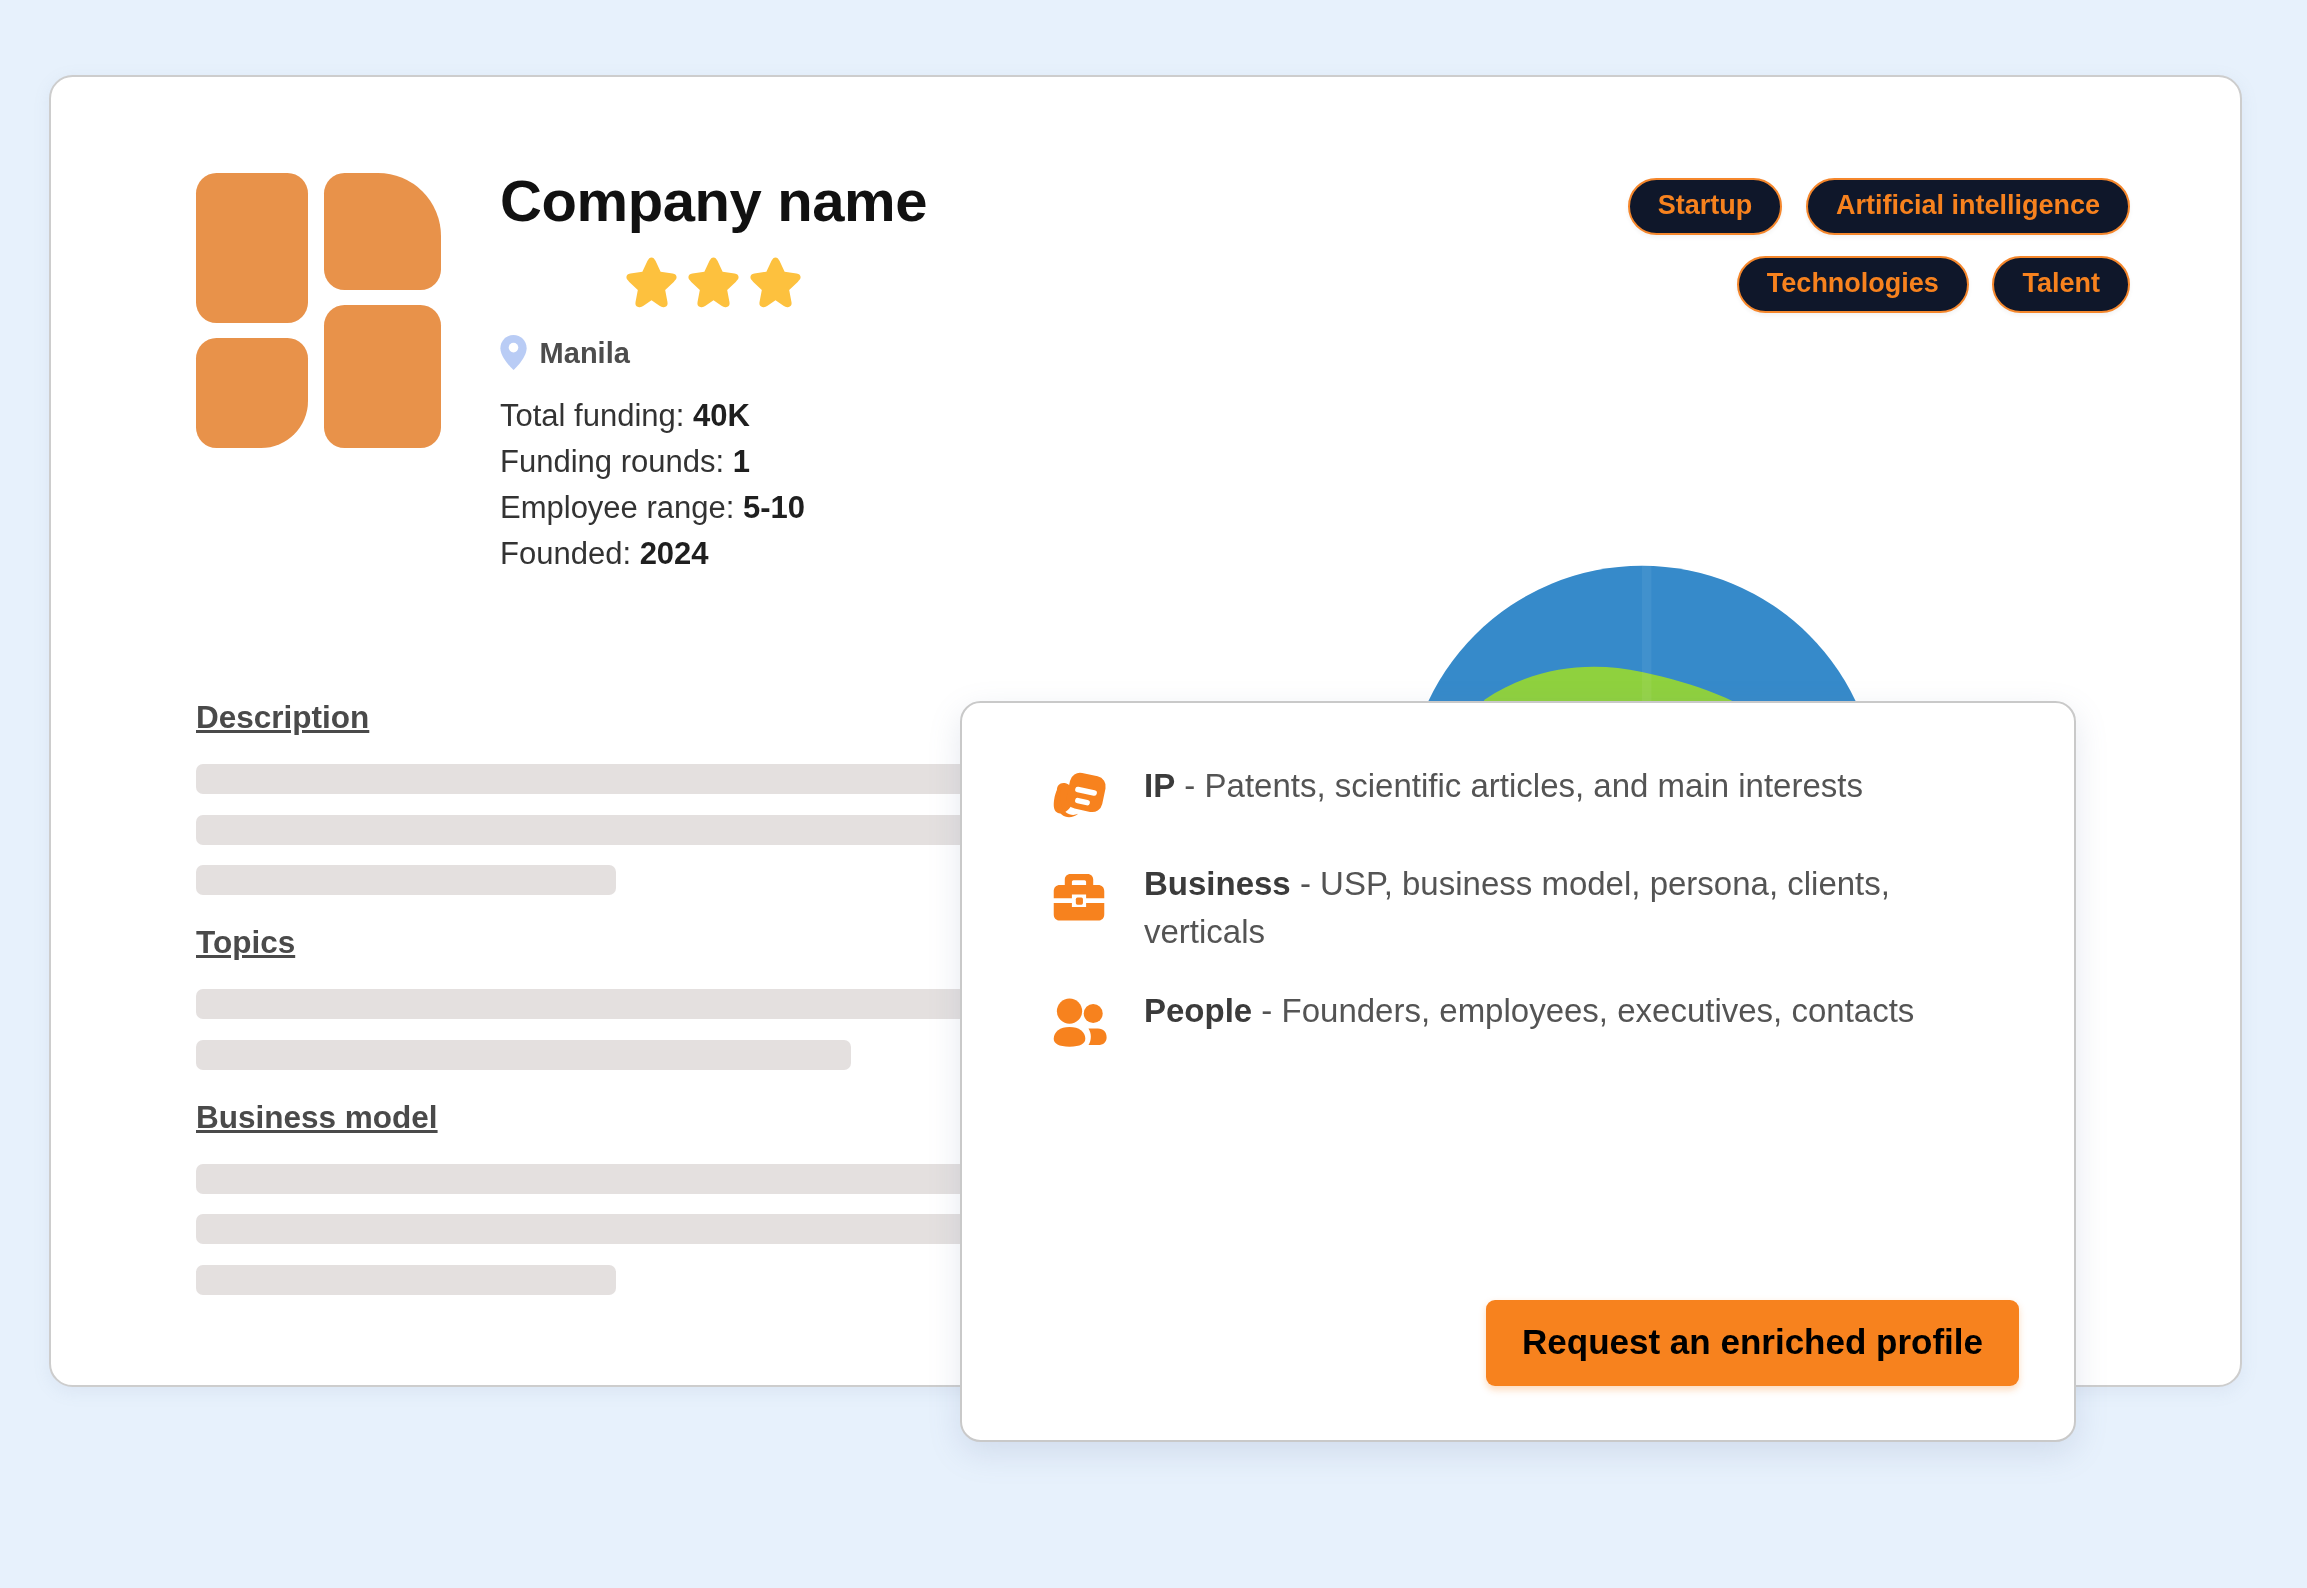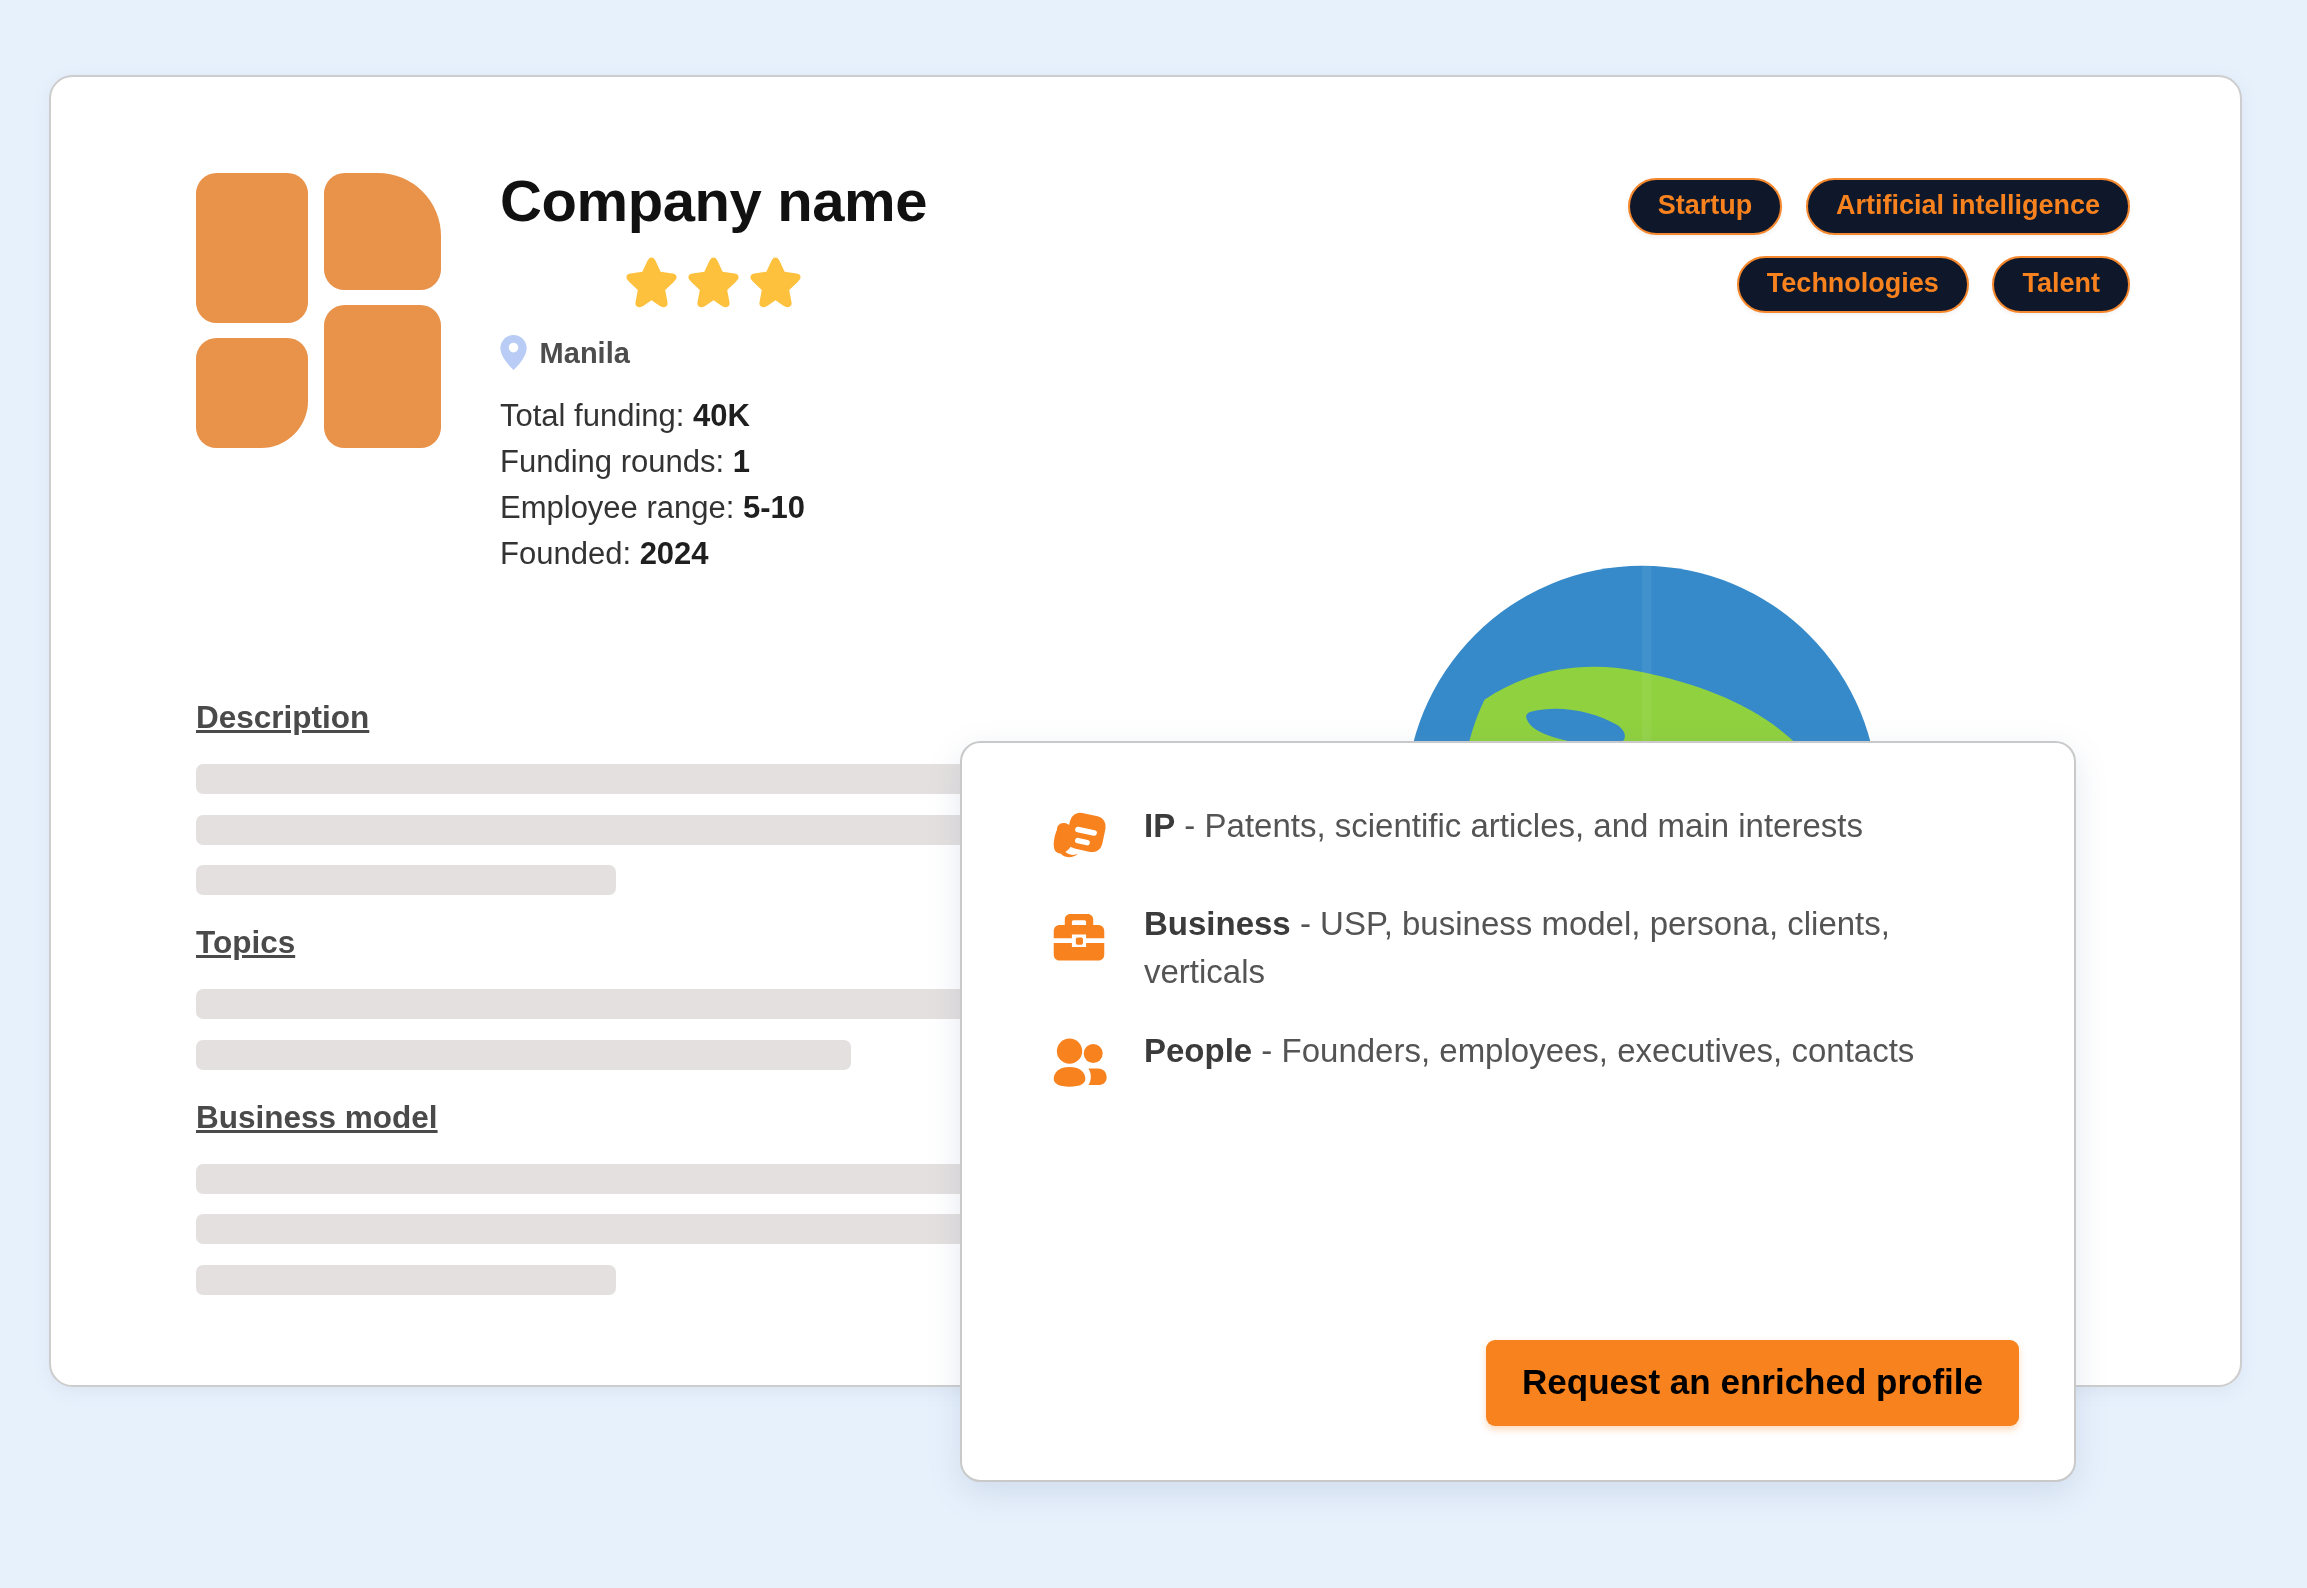--- a/index.html
+++ b/index.html
@@ -171,21 +171,20 @@
     position: absolute;
     left: 960px;
     top: 701px;
     width: 1116px;
     height: 741px;
     background: #ffffff;
     border: 2.4px solid #c9c9c9;
     border-radius: 20.5px;
     box-sizing: border-box;
     box-shadow: 0 11px 31.5px rgba(110,130,165,0.18);
-    margin-top: 40px;
   }
   .popup-list {
     position: absolute;
     left: 87px;
     top: 59px;
     right: 55px;
   }
   .popup-item {
     display: flex;
     align-items: flex-start;

